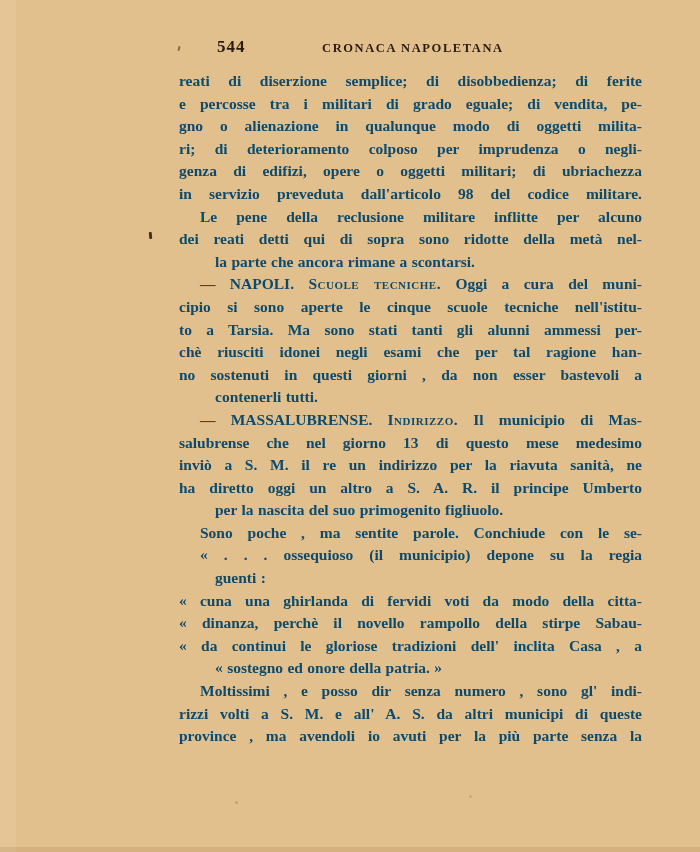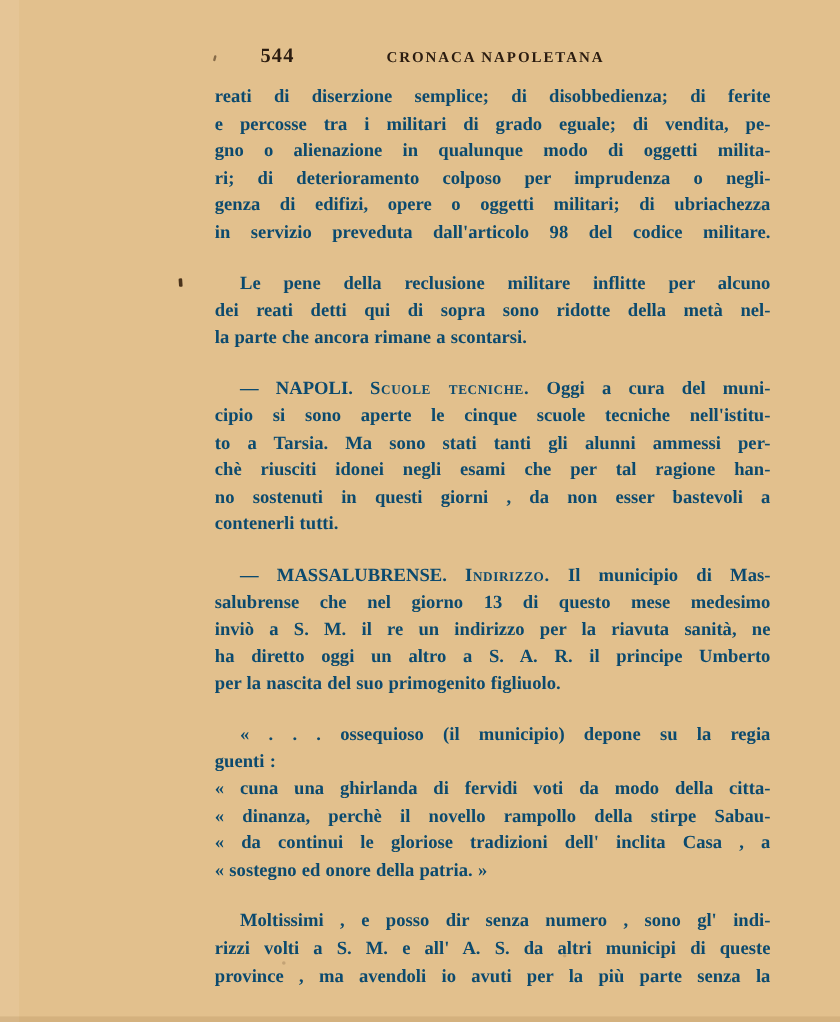--- a/index.html
+++ b/index.html
@@ -66,24 +66,24 @@
     word-spacing: 0.5px;
   }
   .line {
     text-align: justify;
     text-align-last: justify;
     height: 22.6px;
     white-space: normal;
   }
   .line.end {
     text-align-last: left;
+    margin-left: 36px;
   }
   .line.indent {
     text-indent: 21px;
-    margin-top: 20px;
   }
   .sc {
     font-variant: small-caps;
     letter-spacing: 0.5px;
   }
 
   .speck {
     position: absolute;
     background: #3a2410;
     border-radius: 1px;
@@ -119,20 +119,21 @@
       <div class="line"><span>cipio si sono aperte le cinque scuole tecniche nell'istitu-</span></div>
       <div class="line"><span>to a Tarsia. Ma sono stati tanti gli alunni ammessi per-</span></div>
       <div class="line"><span>chè riusciti idonei negli esami che per tal ragione han-</span></div>
       <div class="line"><span>no sostenuti in questi giorni , da non esser bastevoli a</span></div>
       <div class="line end"><span>contenerli tutti.</span></div>
       <div class="line indent"><span>— MASSALUBRENSE. </span><span class="sc">Indirizzo.</span><span> Il municipio di Mas-</span></div>
       <div class="line"><span>salubrense che nel giorno 13 di questo mese medesimo</span></div>
       <div class="line"><span>inviò a S. M. il re un indirizzo per la riavuta sanità, ne</span></div>
       <div class="line"><span>ha diretto oggi un altro a S. A. R. il principe Umberto</span></div>
       <div class="line end"><span>per la nascita del suo primogenito figliuolo.</span></div>
+      <div class="line indent"><span>Sono poche , ma sentite parole. Conchiude con le se-</span></div>
       <div class="line indent"><span>« . . . ossequioso (il municipio) depone su la regia</span></div>
       <div class="line end"><span>guenti :</span></div>
       <div class="line"><span>« cuna una ghirlanda di fervidi voti da modo della citta-</span></div>
       <div class="line"><span>« dinanza, perchè il novello rampollo della stirpe Sabau-</span></div>
       <div class="line"><span>« da continui le gloriose tradizioni dell' inclita Casa , a</span></div>
       <div class="line end"><span>« sostegno ed onore della patria. »</span></div>
       <div class="line indent"><span>Moltissimi , e posso dir senza numero , sono gl' indi-</span></div>
       <div class="line"><span>rizzi volti a S. M. e all' A. S. da altri municipi di queste</span></div>
       <div class="line"><span>province , ma avendoli io avuti per la più parte senza la</span></div>
     </div>

